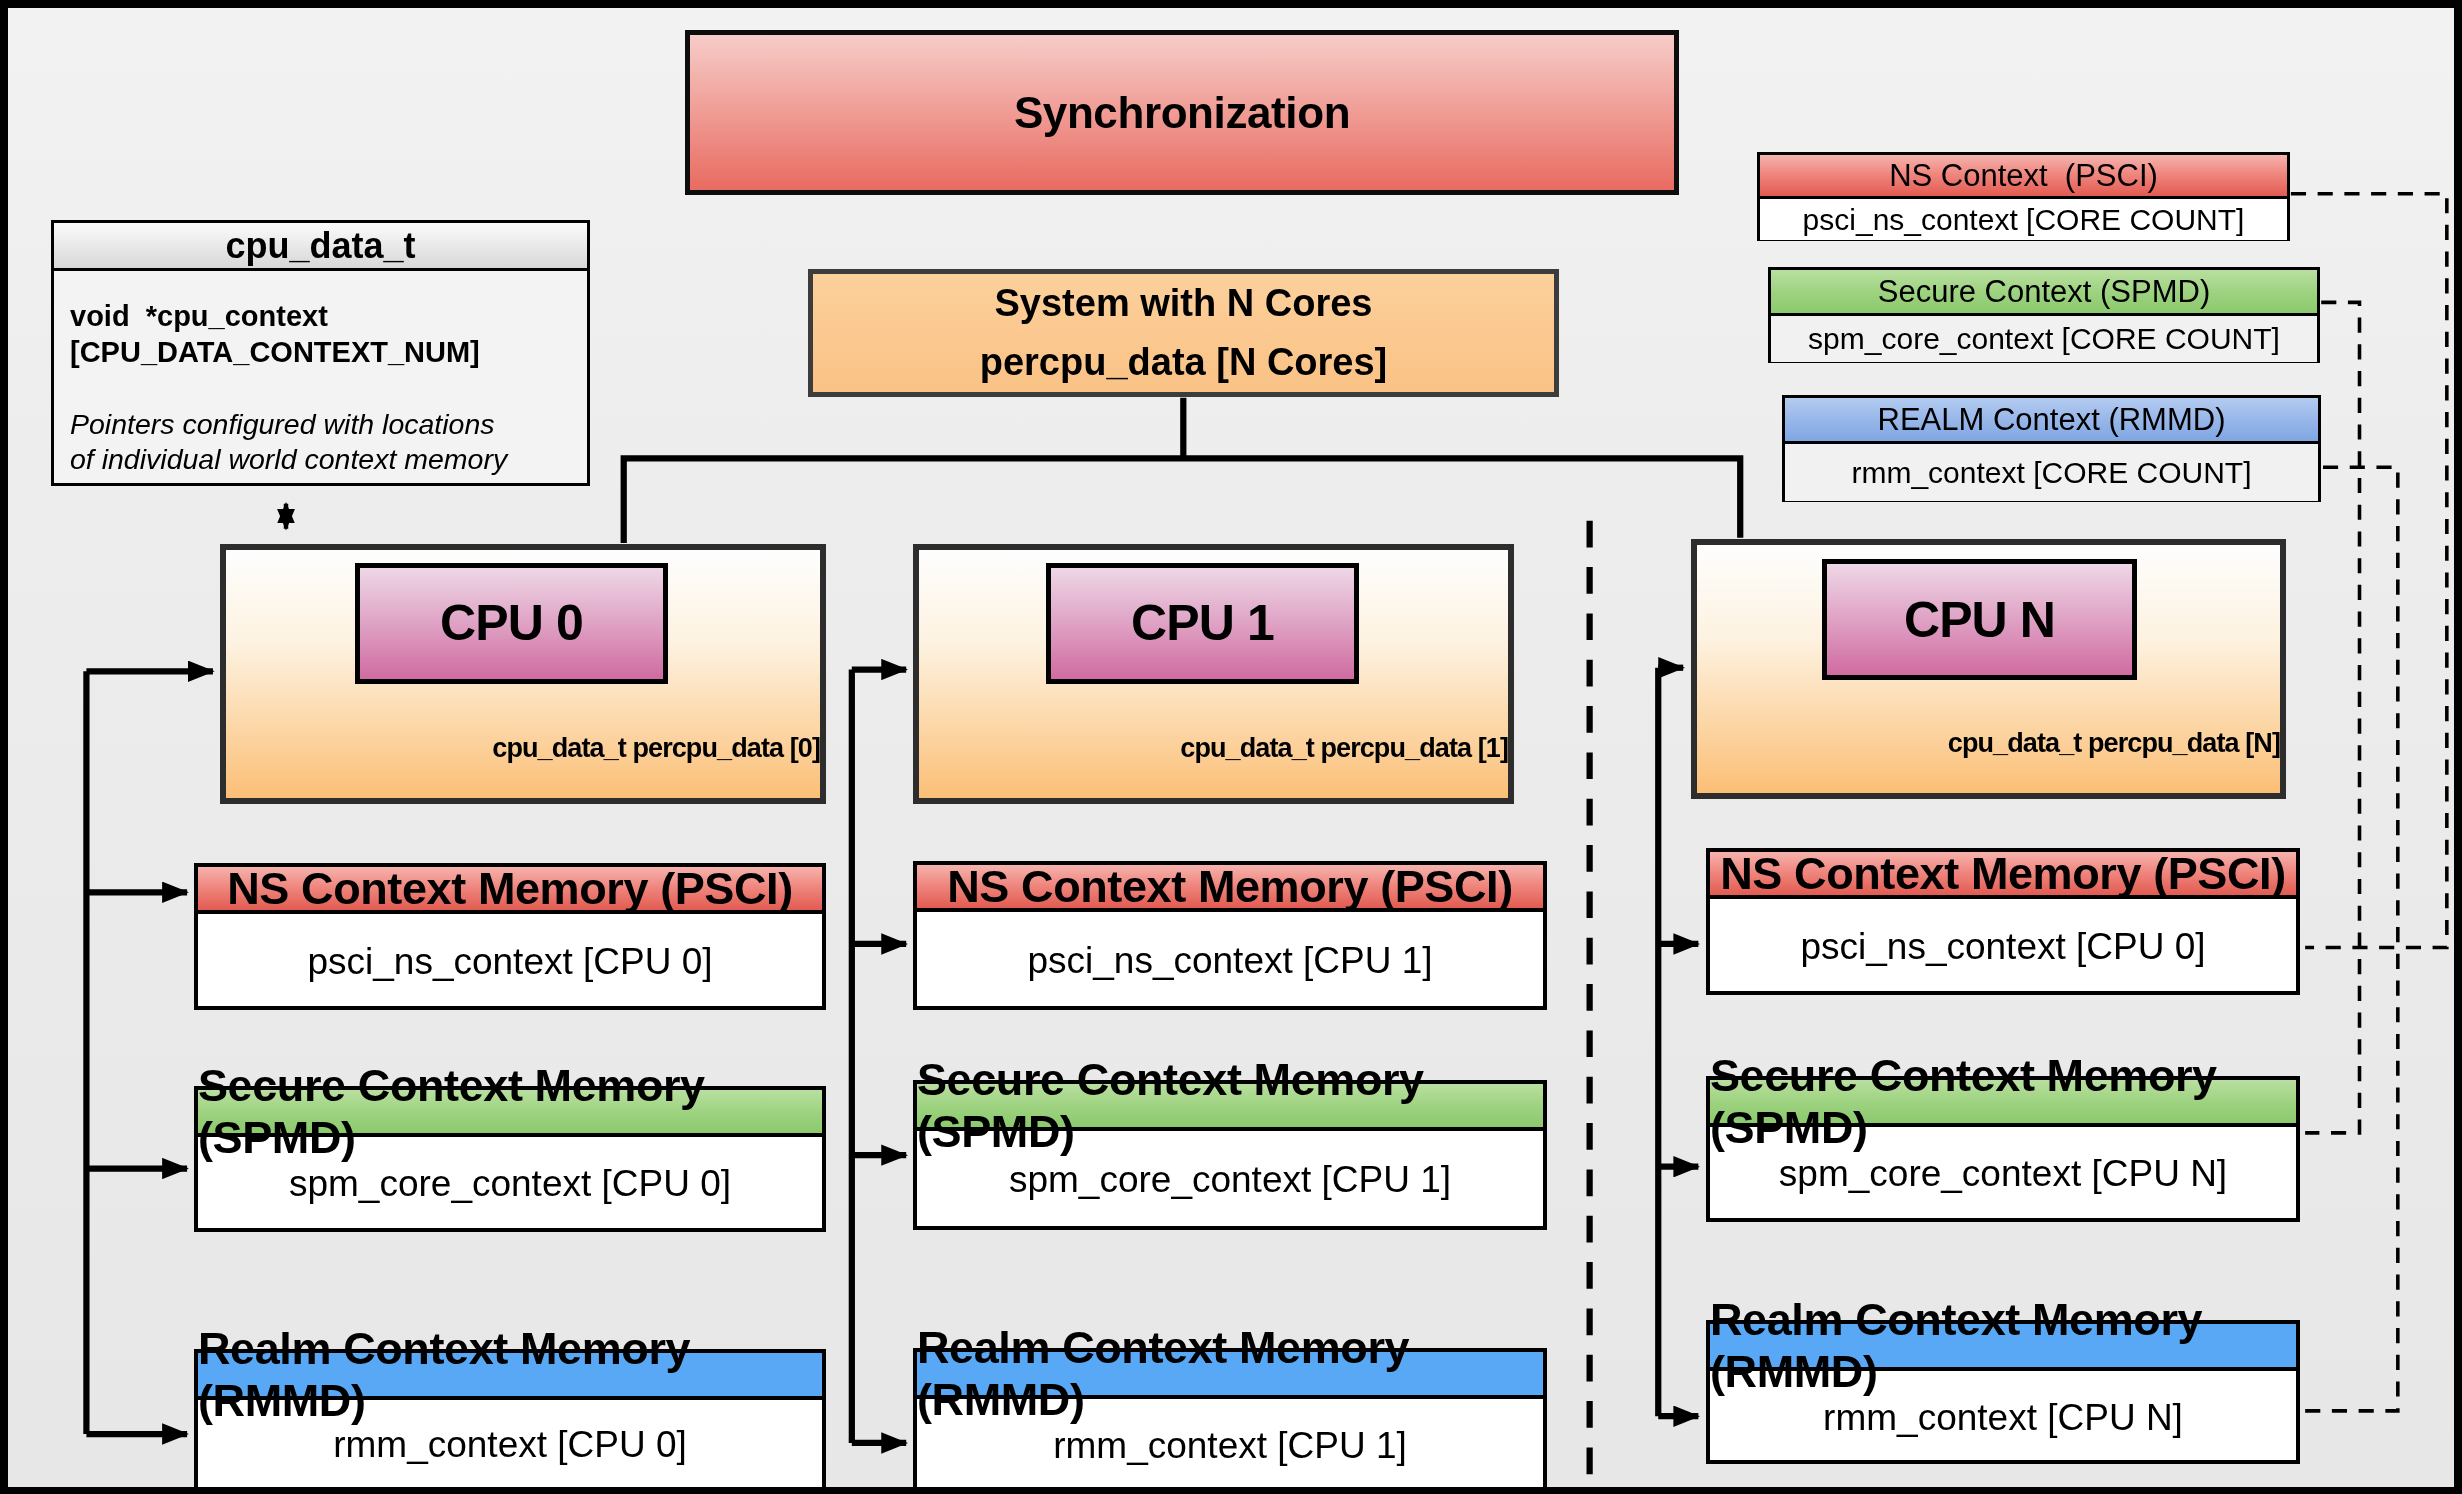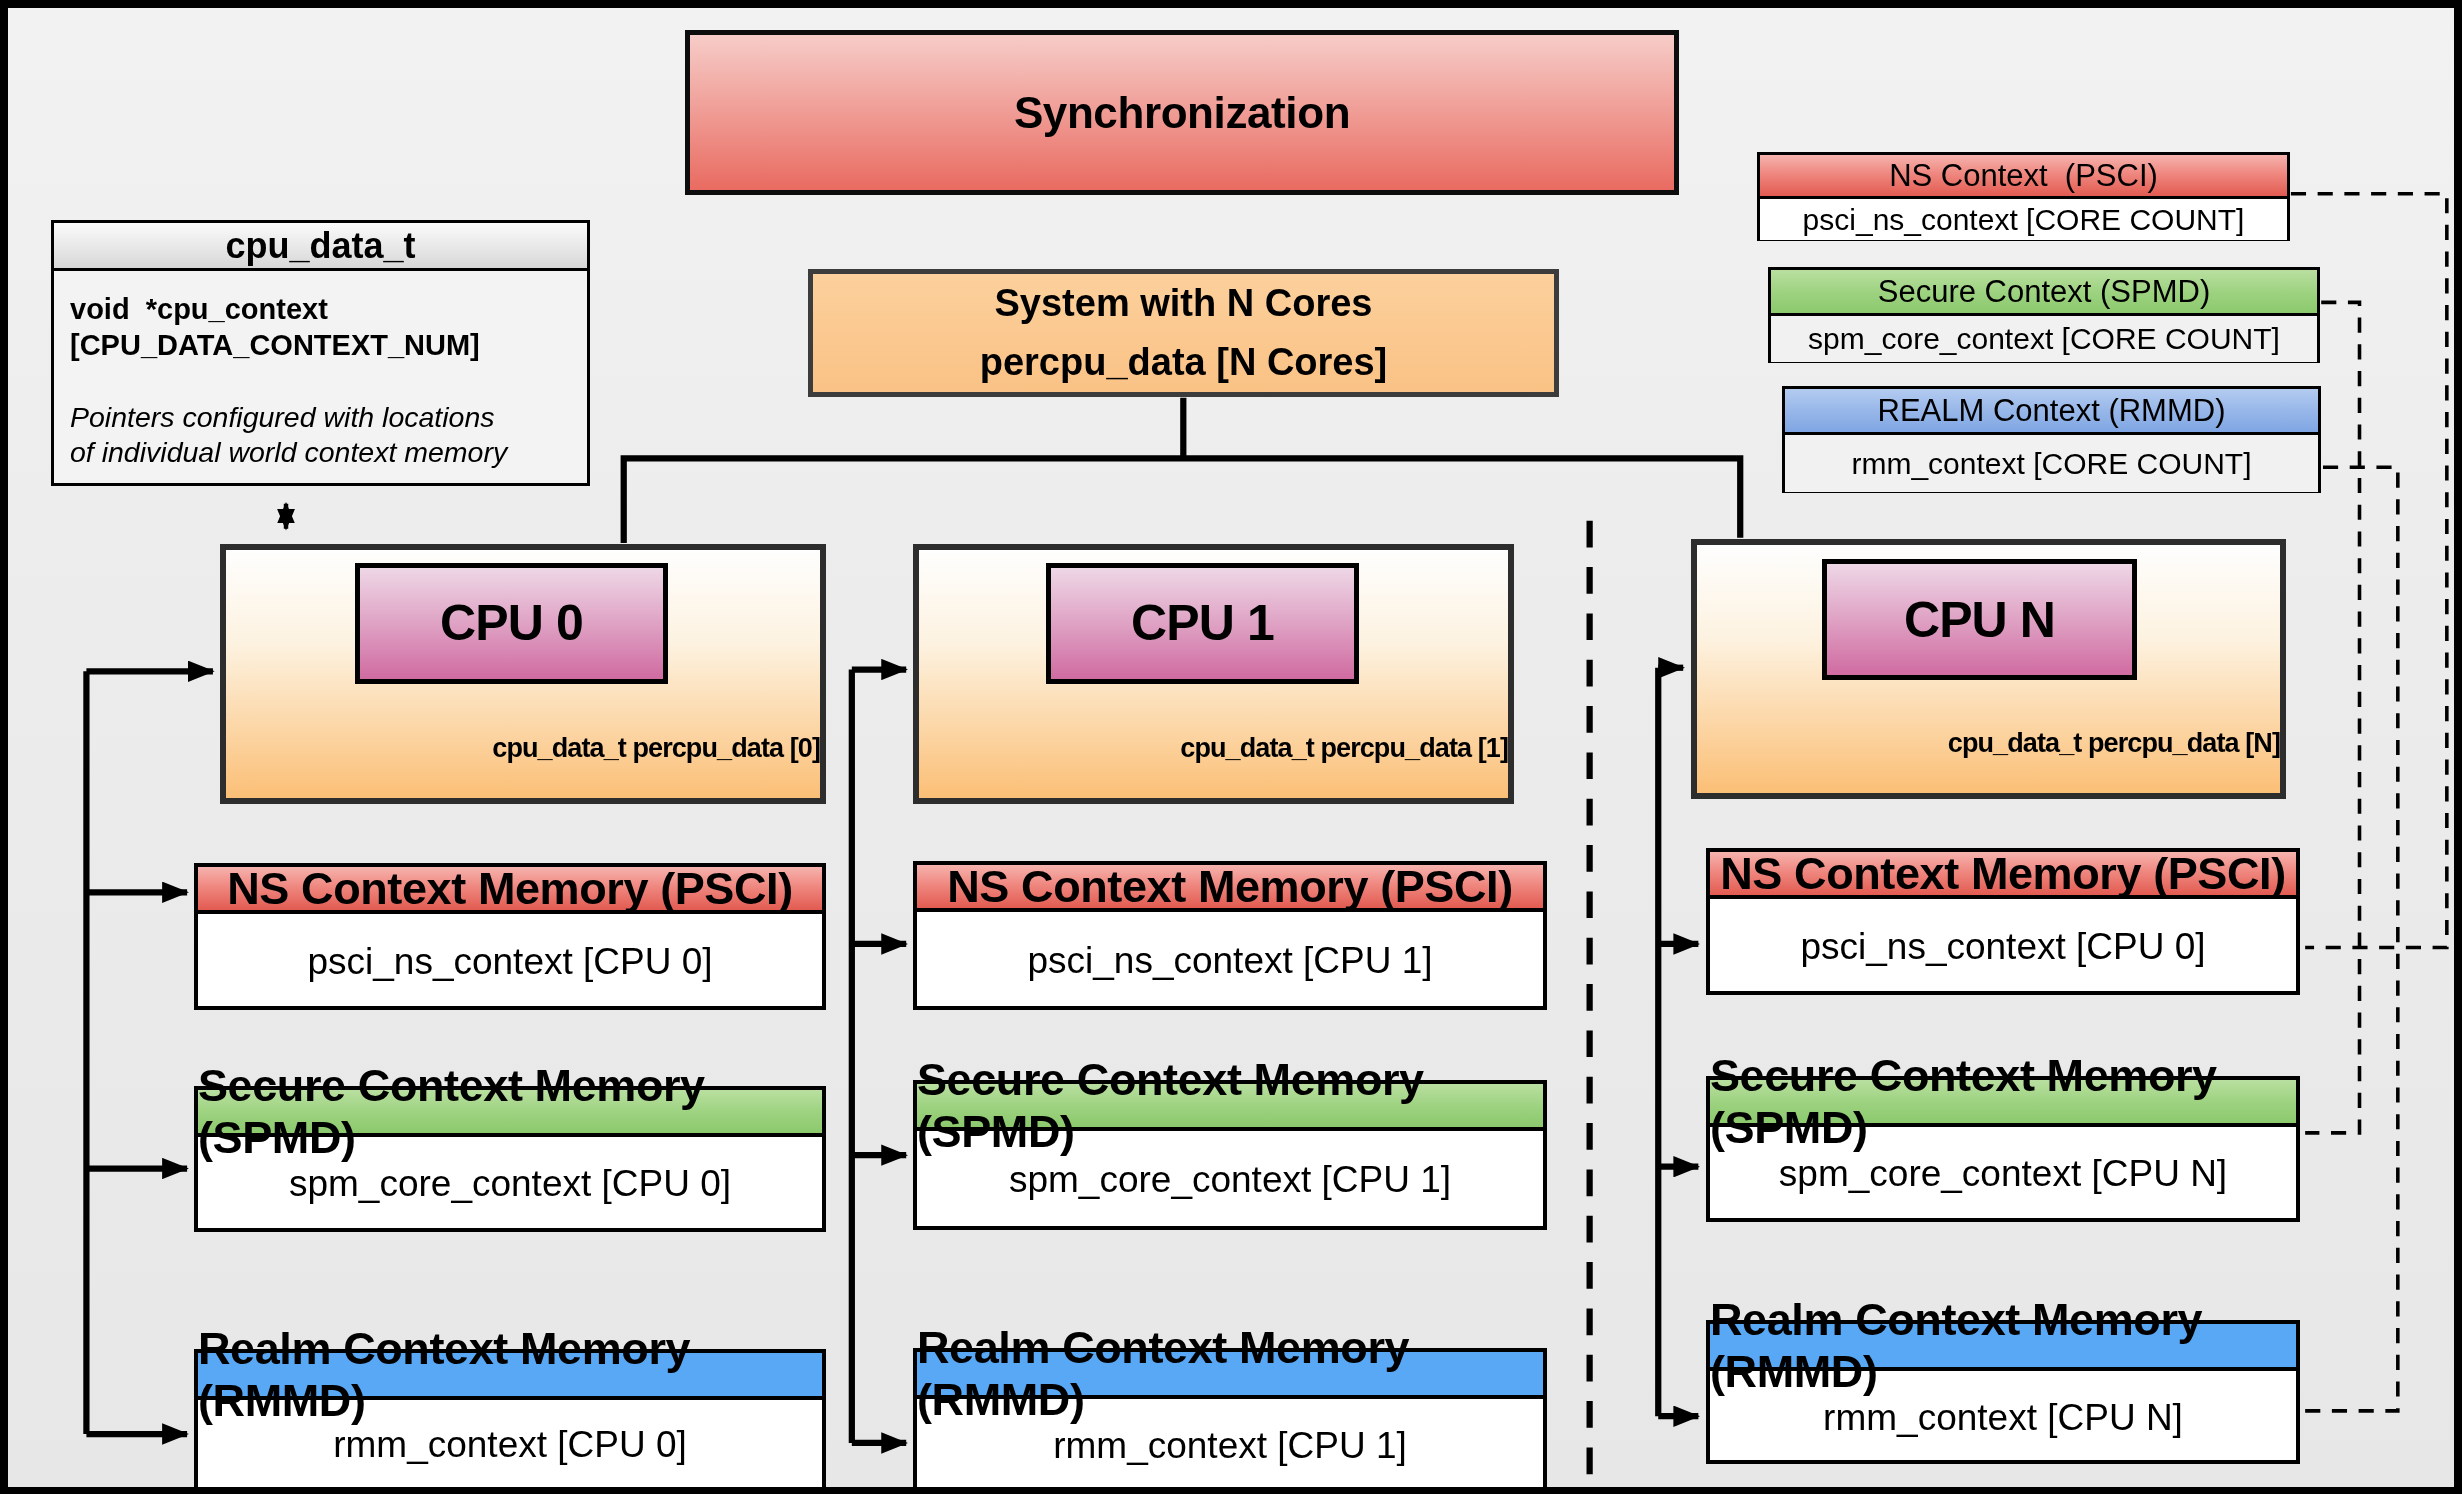--- a/index.html
+++ b/index.html
@@ -16,21 +16,21 @@
   .pre{white-space:pre;}
 
   
   .title-box{border:5.3px solid #0d0d0d;background:linear-gradient(180deg,#f7ccc8 0%,#f0a19a 45%,#e96b61 100%);
     font-weight:bold;font-size:44px;line-height:1.45;text-align:center;letter-spacing:-0.4px;}
 
   
   .struct-box{border:3.6px solid #000;background:#f3f3f3;}
   .struct-hdr{height:45px;border-bottom:3.6px solid #000;background:linear-gradient(180deg,#fbfbfb,#d7d7d7);
     font-weight:bold;font-size:36px;}
-  .struct-body{padding:20px 16px 0 16px;font-size:29px;line-height:1.25;}
+  .struct-body{padding:27px 16px 0 16px;font-size:29px;line-height:1.25;}
   .struct-field{font-weight:bold;}
   .struct-note{font-style:italic;margin-top:36px;font-size:28.5px;}
 
   
   .system-box{border:5.3px solid #3c3c3c;background:linear-gradient(180deg,#fcd09c,#fac285);
     font-weight:bold;font-size:38px;line-height:1.55;text-align:center;}
 
   
   .legend{border:3.6px solid #000;}
   .legend .hdr{border-bottom:3.6px solid #000;font-weight:normal;font-size:31px;}
@@ -124,21 +124,21 @@
   </div>
 
   <div class="abs legend" style="left:1749px;top:144px;width:533px;height:89px;">
     <div class="flex hdr hdr-red pre" style="height:41px;">NS Context  (PSCI)</div>
     <div class="flex bd bd-white" style="height:41px;">psci_ns_context [CORE COUNT]</div>
   </div>
   <div class="abs legend" style="left:1760px;top:259px;width:552px;height:96px;">
     <div class="flex hdr hdr-green" style="height:43px;">Secure Context (SPMD)</div>
     <div class="flex bd bd-gray" style="height:46px;">spm_core_context [CORE COUNT]</div>
   </div>
-  <div class="abs legend" style="left:1774px;top:378px;width:539px;height:107px;">
+  <div class="abs legend" style="left:1774px;top:387px;width:539px;height:107px;">
     <div class="flex hdr hdr-blue-grad" style="height:43px;">REALM Context (RMMD)</div>
     <div class="flex bd bd-gray" style="height:57px;">rmm_context [CORE COUNT]</div>
   </div>
 
   <div class="abs cpu-box" style="left:212px;top:536px;width:606px;height:260px;">
     <div class="flex cpu-chip" style="left:129px;top:12.5px;width:303px;height:111px;">CPU 0</div>
     <div class="cpu-dataline">cpu_data_t percpu_data [0]</div>
   </div>
   <div class="abs mem" style="left:186px;top:855px;width:632px;height:147px;">
     <div class="flex hdr hdr-red">NS Context Memory (PSCI)</div>

